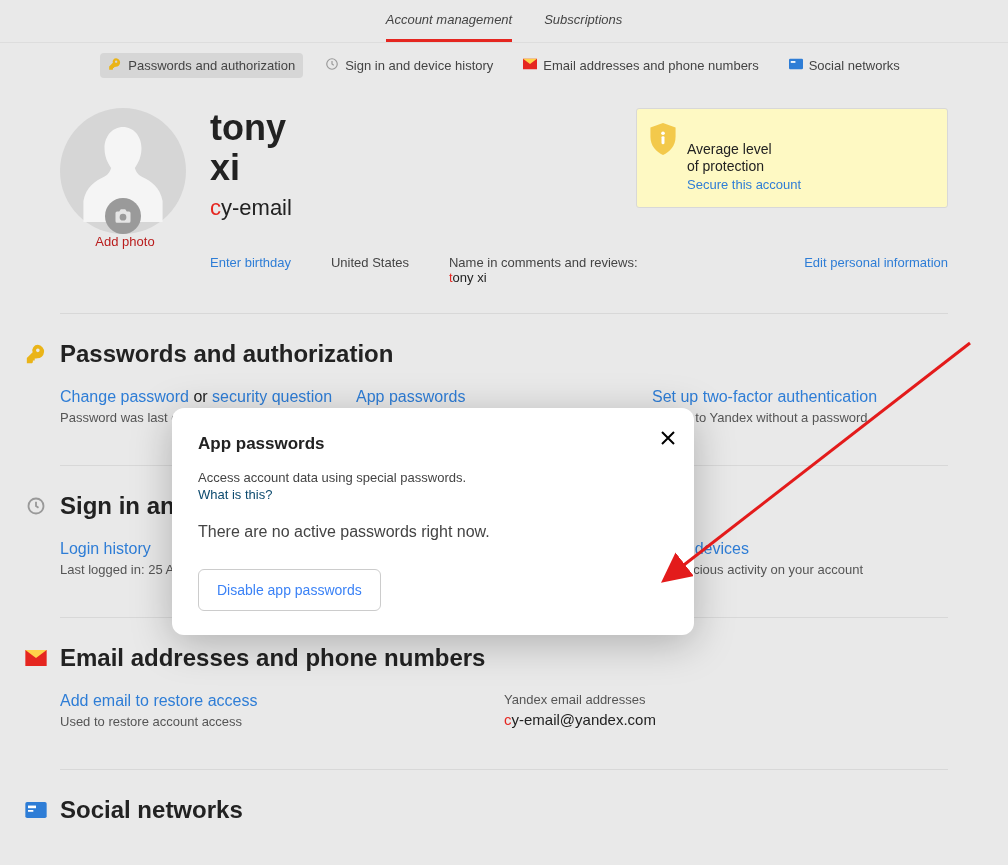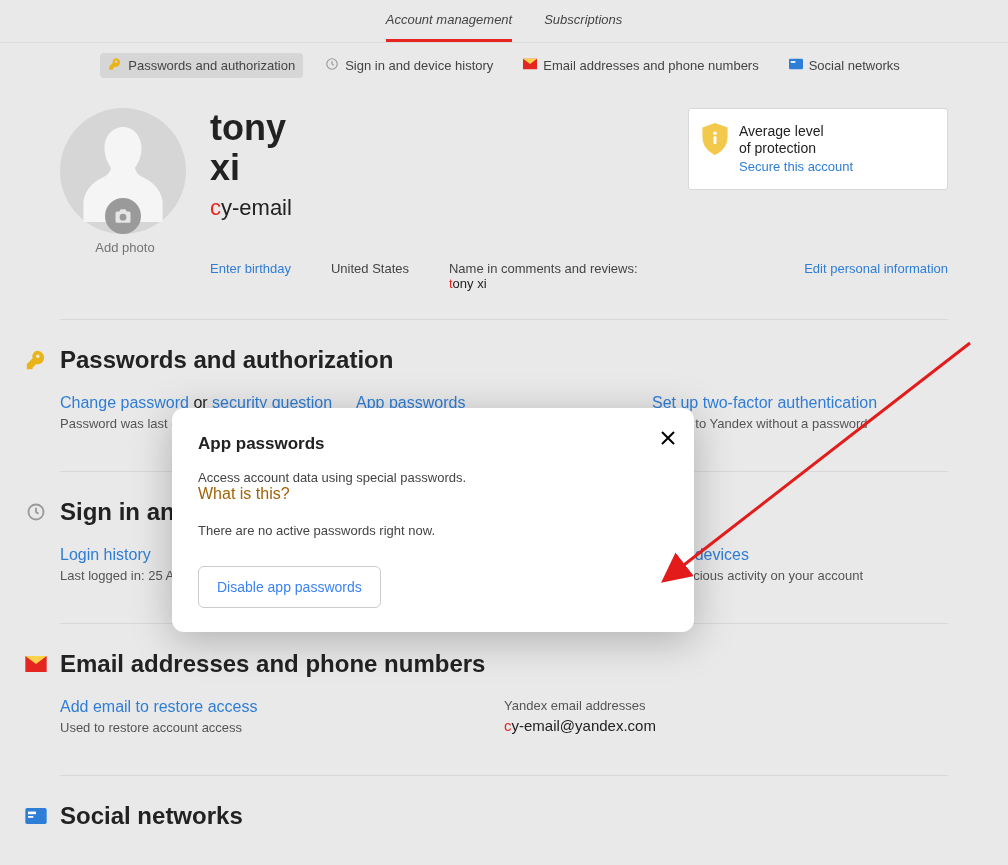--- a/index.html
+++ b/index.html
@@ -79,21 +79,21 @@
   position: relative;
   display:flex; align-items:flex-end; justify-content:center;
 }
 .avatar svg.silhouette { width: 80px; height: 95px; fill:#f5f5f5; margin-bottom:12px;}
 .avatar .camera {
   position: absolute; bottom: 0; left: 50%; transform: translateX(-50%);
   width: 36px; height: 36px; border-radius:50%;
   background:#9a9a9a; display:flex; align-items:center; justify-content:center;
 }
 .avatar .camera svg { width:18px; height:14px; fill:#e5e5e5; }
-.add-photo { color:#737373; font-size:13px; display:block; margin-top:6px; cursor:pointer;}
+.add-photo { color:#b91c1c; font-size:13px; display:block; cursor:pointer;}
 .profile-name {
   font-size: 36px; font-weight: bold; line-height: 1.1;
 }
 .profile-login {
   font-size: 22px; margin-top: 8px; color:#222;
 }
 .profile-login .first { color:#e52620; }
 
 .profile-meta {
   display:flex; gap:40px; margin-top:20px; font-size:13px;
@@ -101,22 +101,22 @@
 }
 .profile-meta .meta-link { color:#2e7dd6; cursor:pointer; }
 .profile-meta .meta-static { color:#444; }
 .comment-name .first { color:#e52620; }
 .comment-block { max-width:200px; }
 .comment-label { color:#444; }
 
 
 .protection-card {
   position:absolute; right:0; top:20px;
-  width:260px; background:#ffffff; border:1px solid #d8d8d8;
-  padding:14px 14px 14px 50px; border-radius:3px;
+  width:312px; background:#fef9c3; border:1px solid #d8d8d8;
+  padding:32px 14px 14px 50px; border-radius:3px;
 }
 .protection-card .shield {
   position:absolute; left:12px; top:14px; width:28px; height:32px;
 }
 .protection-title { font-size:14px; line-height:1.2; }
 .protection-link { color:#2e7dd6; font-size:13px; margin-top:2px; display:inline-block; cursor:pointer;}
 
 
 .section {
   border-top: 1px solid #d8d8d8;
@@ -145,22 +145,22 @@
   box-shadow:0 8px 40px rgba(0,0,0,.25);
   padding:26px 26px 24px 26px;
   z-index:10;
 }
 .modal-title { font-size:17px; font-weight:bold; }
 .modal-close {
   position:absolute; right:18px; top:20px;
   font-size:20px; cursor:pointer; background:none; border:none;
 }
 .modal-desc { font-size:13px; color:#444; margin-top:16px; }
-.modal-link { color:#a16207; font-size:16px; cursor:pointer;}
-.modal-status { font-size:13px; color:#444; margin-top:20px; }
+.modal-link { color:#0c4a6e; font-size:13px; cursor:pointer;}
+.modal-status { font-size:16px; color:#444; margin-top:20px; }
 .modal-actions { display:flex; justify-content:space-between; margin-top:28px; }
 .btn {
   font-size:14px; padding:12px 18px; border-radius:6px; cursor:pointer;
 }
 .btn-secondary {
   background:#fff; border:1px solid #ccc; color:#3b82f6;
 }
 .btn-primary {
   background:#f8c93e; border:none; color:#222;
 }

